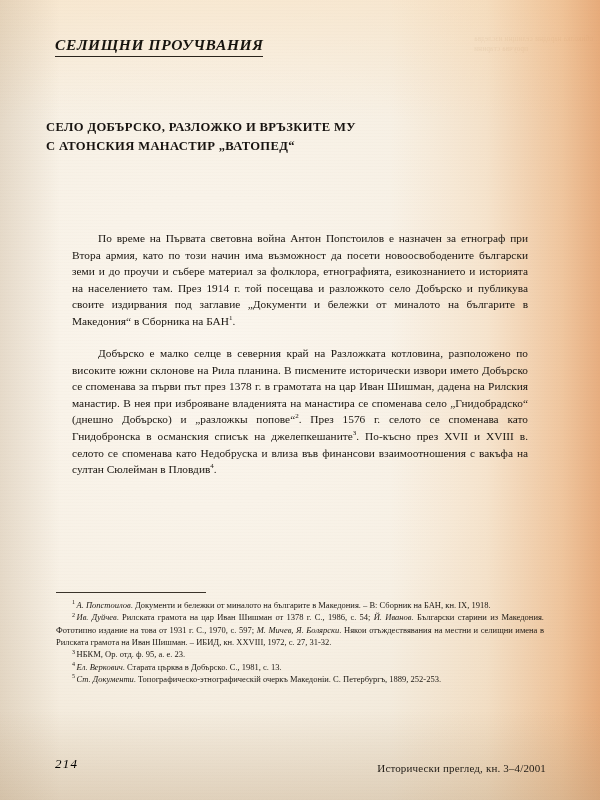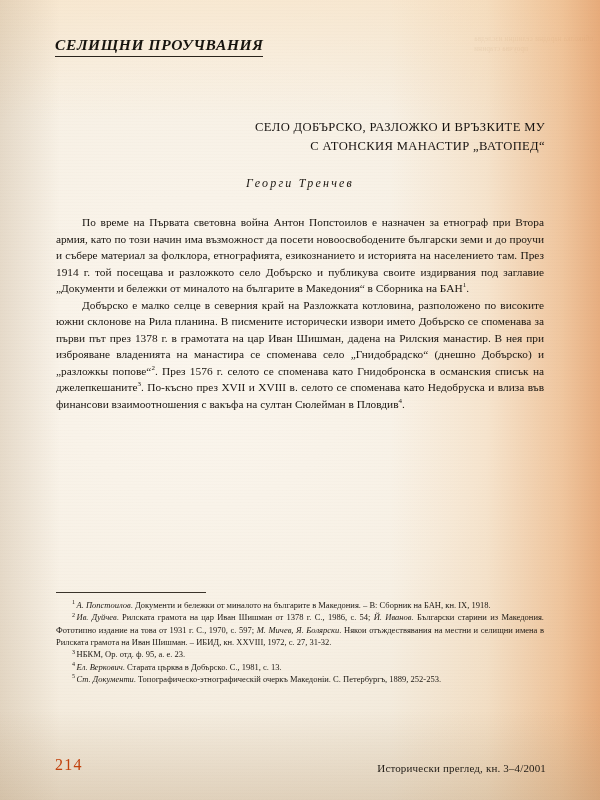--- a/index.html
+++ b/index.html
@@ -88,21 +88,22 @@
     padding-bottom: 2px;
     white-space: nowrap;
   }
 
   
   .title-block {
     position: absolute;
     left: 46px;
     right: 55px;
     top: 118px;
-    text-align: right;
+    text-align: left;
+    font-weight: bold;
   }
   .title-line {
     font-size: 12.6px;
     letter-spacing: 0.35px;
     line-height: 19px;
     color: #171310;
     white-space: nowrap;
   }
   .author {
     position: absolute;
@@ -122,21 +123,21 @@
     left: 56px;
     width: 488px;
     top: 214px;
     font-size: 11.35px;
     line-height: 16.55px;
     text-align: justify;
     text-justify: inter-word;
     color: #18140f;
   }
   .body-block p {
-    margin: 0;
+    margin: 16px;
     text-indent: 26px;
   }
   .body-block b { font-weight: normal; }
   sup {
     font-size: 7px;
     vertical-align: super;
     line-height: 0;
   }
 
   
@@ -168,23 +169,24 @@
     vertical-align: super;
     line-height: 0;
     padding-right: 1.5px;
   }
 
   
   .folio {
     position: absolute;
     left: 55px;
     top: 756px;
-    font-size: 16px;
+    font-size: 13px;
     letter-spacing: 1.2px;
-    color: #c2410c;
+    color: #000000;
+    font-style: italic;
   }
   .journal {
     position: absolute;
     right: 54px;
     top: 762px;
     font-size: 11px;
     letter-spacing: 0.15px;
     color: #201b15;
     white-space: nowrap;
   }
@@ -218,21 +220,20 @@
 
   <div class="content">
 
     <div class="runhead">СЕЛИЩНИ ПРОУЧВАНИЯ</div>
 
     <div class="title-block">
       <div class="title-line">СЕЛО ДОБЪРСКО, РАЗЛОЖКО И ВРЪЗКИТЕ МУ</div>
       <div class="title-line">С АТОНСКИЯ МАНАСТИР „ВАТОПЕД“</div>
     </div>
 
-    <div class="author">Георги Тренчев</div>
 
     <div class="body-block">
 
       <p><span>По време на Първата световна война Антон Попстоилов е назначен за етнограф при Втора армия, като по този начин има възможност да посети новоосвободените български земи и до проучи и събере материал за фолклора, етнографията, езикознанието и историята на населението там. През 1914 г. той посещава и разложкото село Добърско и публикува своите издирвания под заглавие „Документи и бележки от миналото на българите в Македония“ в Сборника на БАН</span><sup>1</sup><span>.</span></p>
 
 
       <p><span>Добърско е малко селце в северния край на Разложката котловина, разположено по високите южни склонове на Рила планина. В писмените исторически извори името Добърско се споменава за първи път през 1378 г. в грамотата на цар Иван Шишман, дадена на Рилския манастир. В нея при изброяване владенията на манастира се споменава село </span><b>„Гнидобрадско“</b><span> (днешно Добърско) и </span><b>„разложкы попове“</b><sup>2</sup><span>. През 1576 г. селото се споменава като Гнидобронска в османския списък на джелепкешаните</span><sup>3</sup><span>. По-късно през XVII и XVIII в. селото се споменава като Недобруска и влиза във финансови взаимоотношения с вакъфа на султан Сюлейман в Пловдив</span><sup>4</sup><span>.</span></p>
 
 
     </div>

